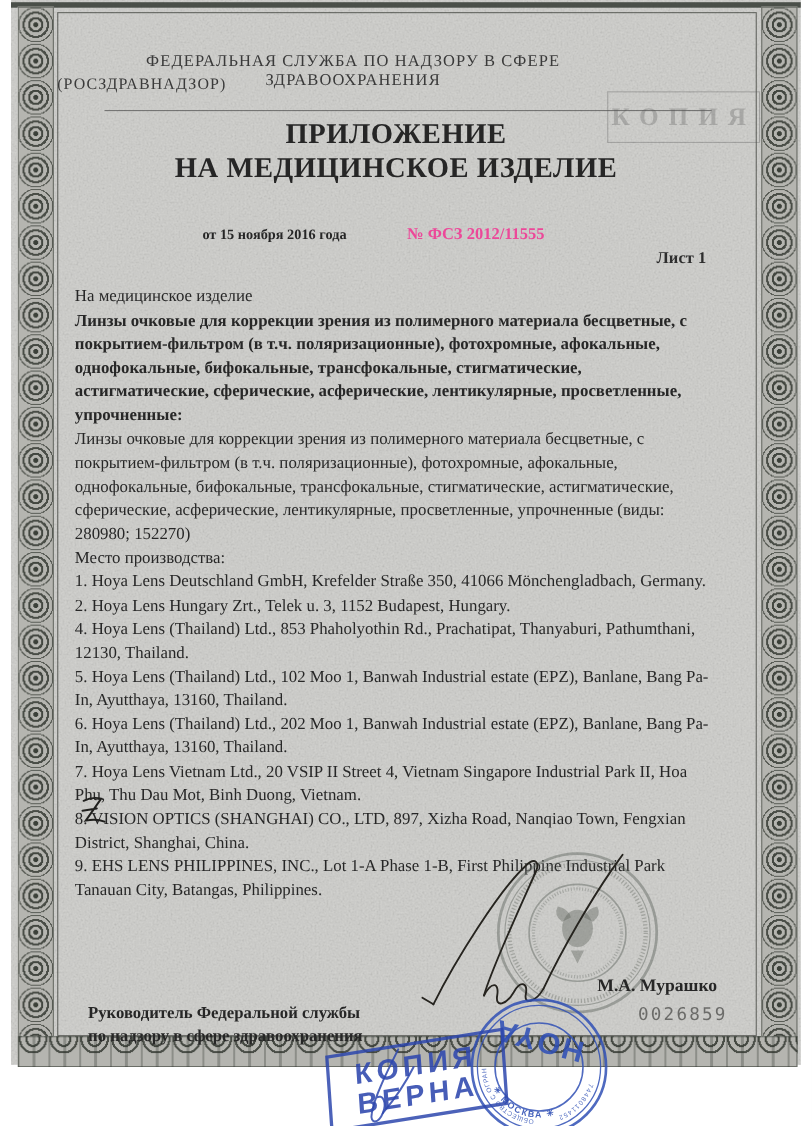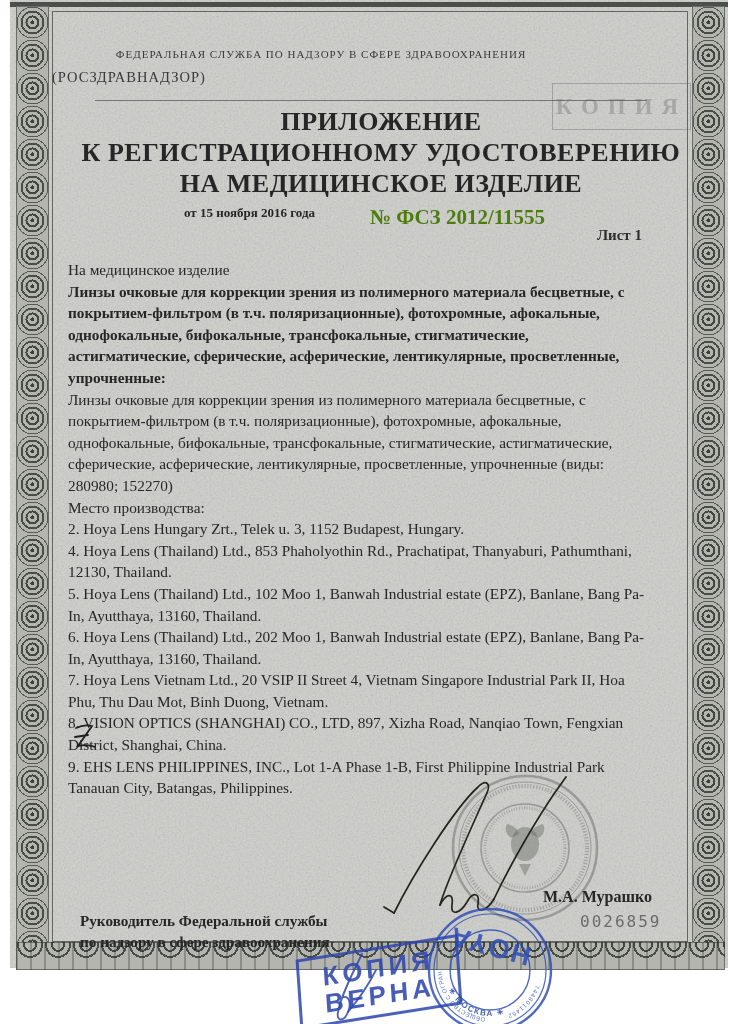--- a/index.html
+++ b/index.html
@@ -17,30 +17,30 @@
   .orn-left{left:16px;}
   .orn-right{left:692px;}
   .orn-bottom{left:16px;top:942px;width:709px;height:28px;background-color:#b5b5b0;
     box-shadow:inset 0 0 0 1px rgba(46,51,44,.55);
     background-image:
       radial-gradient(circle at 50% 10%, rgba(46,51,44,0) 0 5px, rgba(46,51,44,.85) 5px 7px, rgba(46,51,44,0) 7px 11px, rgba(46,51,44,.8) 11px 13px, rgba(46,51,44,0) 13px),
       repeating-linear-gradient(90deg, rgba(46,51,44,.3) 0 2px, rgba(46,51,44,0) 2px 14px);
     background-size:28px 28px,28px 28px;}
   .inner-frame{left:52px;top:11px;width:634px;height:929px;border:1px solid rgba(55,58,52,.7);}
   
-  .agency{left:52px;top:48px;width:538px;text-align:center;font-size:11px;letter-spacing:1px;color:#3a3a3a;}
+  .agency{left:52px;top:48px;width:538px;text-align:center;font-size:15px;letter-spacing:1px;color:#3a3a3a;}
   .agency2{left:52px;top:69px;width:634px;font-size:14.5px;letter-spacing:1px;color:#3a3a3a;}
   .header-rule{left:95px;top:100px;width:552px;height:1px;background:rgba(60,60,60,.6);}
   .faint-copy{left:552px;top:83px;width:137px;height:45px;border:1px solid rgba(85,85,85,.35);
     display:flex;align-items:center;justify-content:center;font-size:23px;letter-spacing:9px;
     color:rgba(85,85,85,.30);font-weight:bold;}
-  .doc-title{left:64px;top:106px;width:634px;text-align:center;font-weight:bold;font-size:26px;
+  .doc-title{left:43px;top:106px;width:634px;text-align:center;font-weight:bold;font-size:26px;
     line-height:31px;color:#262626;letter-spacing:.5px;}
   .date-text{left:184px;top:205px;font-weight:bold;font-size:13px;color:#262626;}
-  .num-text{left:370px;top:205px;font-weight:bold;font-size:21px;color:#4d7c0f;}
+  .num-text{left:370px;top:205px;font-weight:bold;font-size:15px;color:#ec4899;}
   .sheet-label{top:227px;right:96px;font-weight:bold;font-size:15px;color:#2e2e2e;}
   
   .doc-body{left:68px;top:259px;width:581px;font-size:15.3px;line-height:21.6px;color:#272727;}
   .doc-body p{margin:0;}
   .bold{font-weight:bold;}
   
   .signer-title{left:80px;top:910px;font-weight:bold;font-size:15.2px;line-height:21px;color:#262626;}
   .signer-name{left:543px;top:888px;font-weight:bold;font-size:16px;color:#262626;}
   .serial{left:580px;top:912px;font-family:"DejaVu Sans Mono",monospace;font-size:16px;
     letter-spacing:2px;color:rgba(90,90,88,.85);}
@@ -72,32 +72,32 @@
 <div class="abs orn-v orn-right"></div>
 <div class="abs orn-bottom"></div>
 <div class="abs inner-frame"></div>
 
 <div class="abs agency">ФЕДЕРАЛЬНАЯ СЛУЖБА ПО НАДЗОРУ В СФЕРЕ ЗДРАВООХРАНЕНИЯ</div>
 <div class="abs agency2">(РОСЗДРАВНАДЗОР)</div>
 <div class="abs header-rule"></div>
 <div class="abs faint-copy">КОПИЯ</div>
 <div class="abs doc-title">
   <div>ПРИЛОЖЕНИЕ</div>
-  <div>К РЕГИСТРАЦИОННОМУ УДОСТОВЕРЕНИЮ</div>
   <div>НА МЕДИЦИНСКОЕ ИЗДЕЛИЕ</div>
 </div>
 <div class="abs date-text">от 15 ноября 2016 года</div>
 <div class="abs num-text">№  ФСЗ 2012/11555</div>
 <div class="abs sheet-label">Лист 1</div>
 
 <div class="abs doc-body">
   <p>На медицинское изделие</p>
   <p class="bold">Линзы очковые для коррекции зрения из полимерного материала бесцветные, с покрытием-фильтром (в т.ч. поляризационные), фотохромные, афокальные, однофокальные, бифокальные, трансфокальные, стигматические, астигматические, сферические, асферические, лентикулярные, просветленные, упрочненные:</p>
   <p>Линзы очковые для коррекции зрения из полимерного материала бесцветные, с покрытием-фильтром (в т.ч. поляризационные), фотохромные, афокальные, однофокальные, бифокальные, трансфокальные, стигматические, астигматические, сферические, асферические, лентикулярные, просветленные, упрочненные (виды: 280980; 152270)</p>
   <p>Место производства:</p>
+  <p>1. Hoya Lens Deutschland GmbH, Krefelder Straße 350, 41066 Mönchengladbach, Germany.</p>
   <p>2. Hoya Lens Hungary Zrt., Telek u. 3, 1152 Budapest, Hungary.</p>
   <p>4. Hoya Lens (Thailand) Ltd., 853 Phaholyothin Rd., Prachatipat, Thanyaburi, Pathumthani, 12130, Thailand.</p>
   <p>5. Hoya Lens (Thailand) Ltd., 102 Moo 1, Banwah Industrial estate (EPZ), Banlane, Bang Pa-In, Ayutthaya, 13160, Thailand.</p>
   <p>6. Hoya Lens (Thailand) Ltd., 202 Moo 1, Banwah Industrial estate (EPZ), Banlane, Bang Pa-In, Ayutthaya, 13160, Thailand.</p>
   <p>7. Hoya Lens Vietnam Ltd., 20 VSIP II Street 4, Vietnam Singapore Industrial Park II, Hoa Phu, Thu Dau Mot, Binh Duong, Vietnam.</p>
   <p>8. VISION OPTICS (SHANGHAI) CO., LTD, 897, Xizha Road, Nanqiao Town, Fengxian District, Shanghai, China.</p>
   <p>9. EHS LENS PHILIPPINES, INC., Lot 1-A Phase 1-B, First Philippine Industrial Park Tanauan City, Batangas, Philippines.</p>
 </div>
 
 <svg class="abs mark-z" width="36" height="46" viewBox="0 0 36 46">

